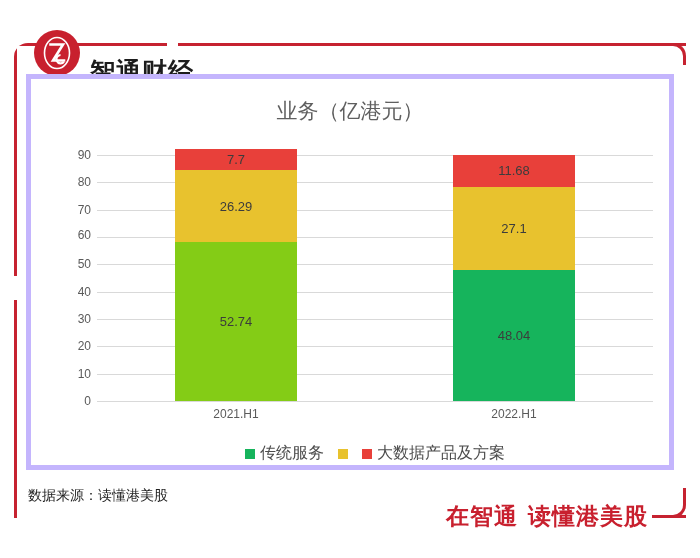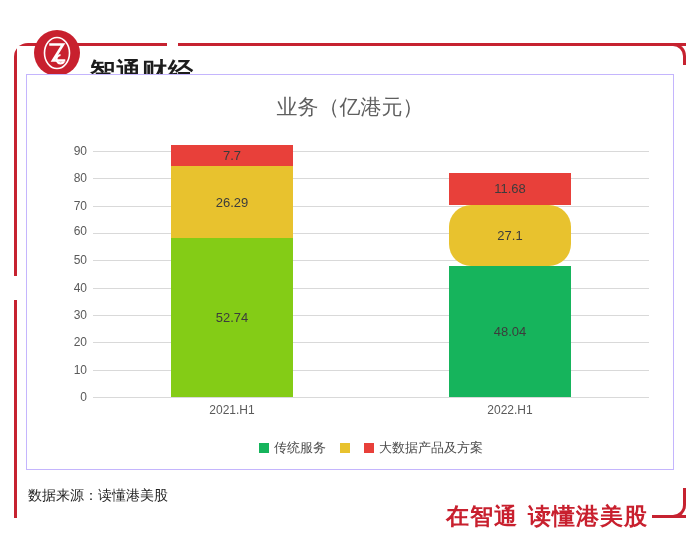--- a/index.html
+++ b/index.html
@@ -116,21 +116,21 @@
   }
 
   
   .card {
     position: absolute;
     left: 26px;
     top: 74px;
     width: 648px;
     height: 396px;
     background: #ffffff;
-    border: 1px solid #c4b5fd;
+    border: 5px solid #c4b5fd;
     box-sizing: border-box;
   }
   .chart-title {
     position: absolute;
     left: 0;
     top: 18px;
     width: 100%;
     text-align: center;
     font-size: 21px;
     color: #5f5f5f;
@@ -221,21 +221,21 @@
     display: flex;
     align-items: center;
     gap: 5px;
   }
   .legend-swatch {
     width: 10px;
     height: 10px;
     flex: 0 0 auto;
   }
   .legend-label {
-    font-size: 13px;
+    font-size: 16px;
     color: #4c4c4c;
     font-family: "Liberation Serif", "DejaVu Serif", serif;
     white-space: nowrap;
   }
 
   
   .source {
     position: absolute;
     left: 28px;
     top: 487px;
@@ -317,21 +317,21 @@
           </div>
           <div class="seg" style="height: 21.0467px; background: rgb(232, 64, 58);">
             <span>7.7</span>
           </div>
         </div>
         <div class="xtick" style="left: 25%;">2021.H1</div>
         <div class="bar-group" style="left: calc(75% - 61px); width: 122px;">
           <div class="seg" style="height: 131.309px; background: rgb(22, 180, 92);">
             <span>48.04</span>
           </div>
-          <div class="seg" style="height: 61px; background: rgb(232, 194, 46); border-radius: 22px;">
+          <div class="seg" style="height: 83px; background: rgb(232, 194, 46);">
             <span>27.1</span>
           </div>
           <div class="seg" style="height: 31.9253px; background: rgb(232, 64, 58);">
             <span>11.68</span>
           </div>
         </div>
         <div class="xtick" style="left: 75%;">2022.H1</div>
       </div>
     <div class="legend" id="legend">
         <div class="legend-item">

